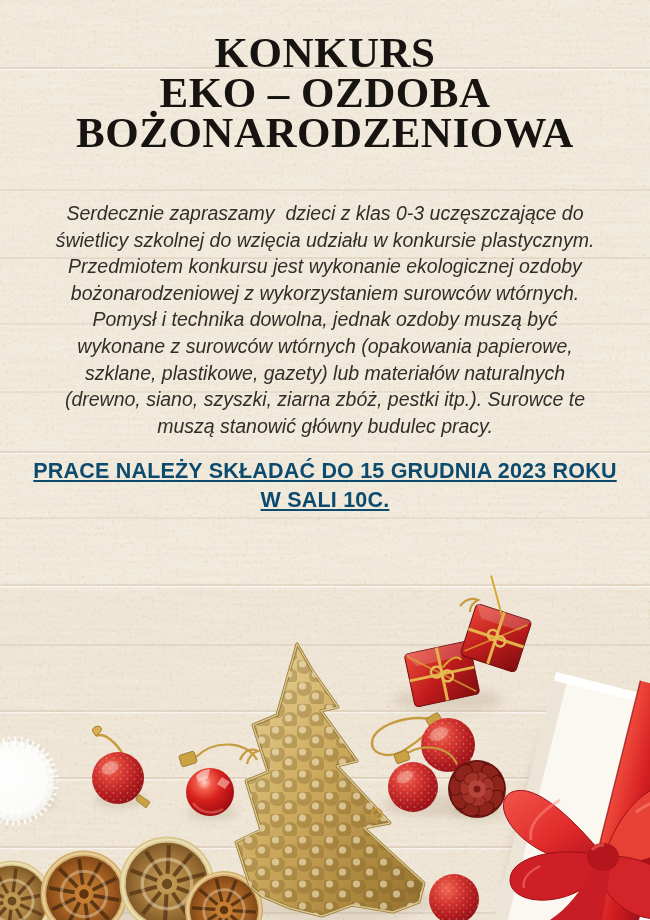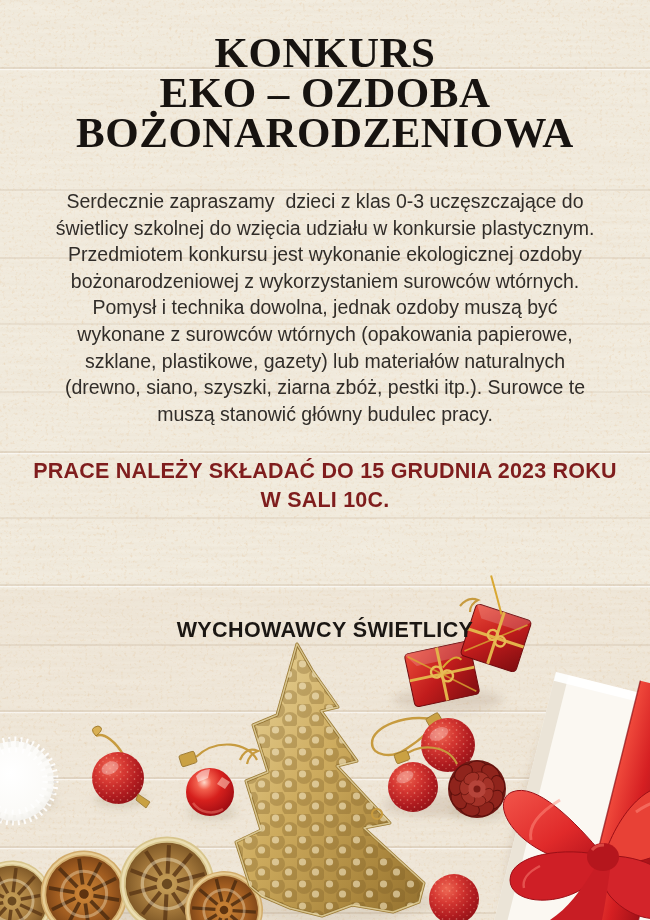--- a/index.html
+++ b/index.html
@@ -2,22 +2,22 @@
 <html><head>
 <meta charset="utf-8">
 <style>
   html,body{margin:0;padding:0;background:#777;}
   #poster{position:relative;width:650px;height:920px;overflow:hidden;background:#f2ecdf;
           font-family:"Liberation Sans",sans-serif;}
   #bg{position:absolute;left:0;top:0;width:650px;height:920px;display:block;}
   .txt{position:absolute;left:0;right:0;text-align:center;white-space:pre-wrap;z-index:5;}
   .title{top:33px;font-family:"Liberation Serif",serif;font-weight:700;
          font-size:43px;line-height:40px;letter-spacing:.5px;color:#171310;}
-  .intro{top:188px;font-size:19.5px;line-height:26.6px;color:#312d29;}
-  .deadline{top:457px;font-weight:700;font-size:21.5px;line-height:29px;letter-spacing:.2px;color:#7f1d1d;}
+  .intro{top:200px;font-size:19.5px;line-height:26.6px;color:#312d29;font-style:italic;}
+  .deadline{top:457px;font-weight:700;font-size:21.5px;line-height:29px;letter-spacing:.2px;color:#0c4a6e;text-decoration:underline;}
   .invitation{top:540px;font-size:20.5px;line-height:24.3px;color:#2c2824;}
   .signature{top:618px;font-weight:700;font-size:21.5px;line-height:24px;letter-spacing:.4px;color:#1b1713;}
 </style>
 </head>
 <body>
 
 <div id="poster">
 
 <svg id="bg" viewBox="0 0 650 920" xmlns="http://www.w3.org/2000/svg">
   <defs>
@@ -328,14 +328,13 @@
 świetlicy szkolnej do wzięcia udziału w konkursie plastycznym.
 Przedmiotem konkursu jest wykonanie ekologicznej ozdoby
 bożonarodzeniowej z wykorzystaniem surowców wtórnych.
 Pomysł i technika dowolna, jednak ozdoby muszą być
 wykonane z surowców wtórnych (opakowania papierowe,
 szklane, plastikowe, gazety) lub materiałów naturalnych
 (drewno, siano, szyszki, ziarna zbóż, pestki itp.). Surowce te
 muszą stanowić główny budulec pracy.</div>
   <div class="txt deadline">PRACE NALEŻY SKŁADAĆ DO 15 GRUDNIA 2023 ROKU
 W SALI 10C.</div>
-  <div class="txt signature">WYCHOWAWCY ŚWIETLICY</div>
 </div>
 
 </body></html>

